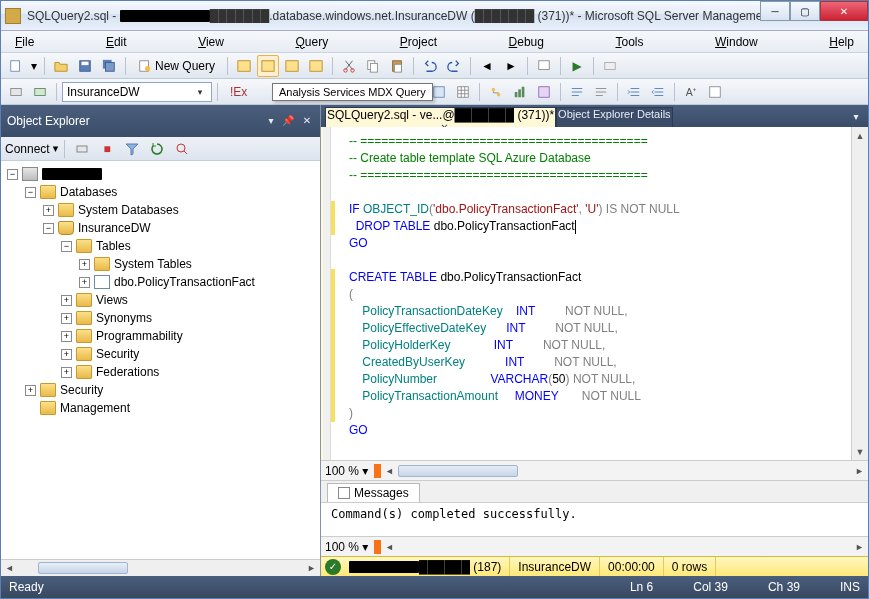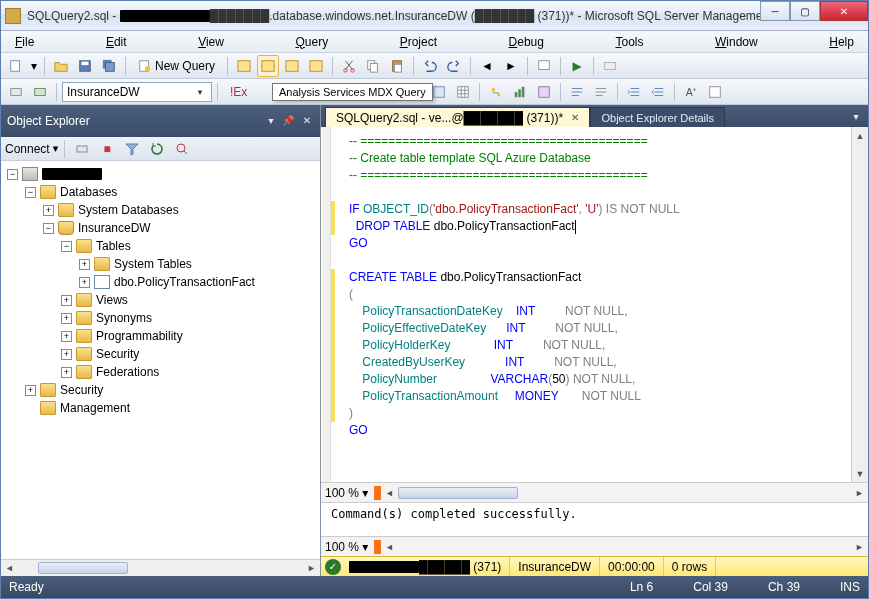--- a/index.html
+++ b/index.html
@@ -41,21 +41,21 @@
   .folder { background: linear-gradient(#fbe08a,#e9b949); border: 1px solid #c69a2d; border-radius: 1px; }
   .db { background: linear-gradient(#fde18c,#e5b649); border: 1px solid #b68a25; border-radius: 2px 2px 4px 4px; }
   .tableicon { background: #fff; border: 1px solid #6a88b4; }
   .server { background: linear-gradient(#e6e6e6,#bcbcbc); border: 1px solid #888; }
   .scrollbar-h { height: 17px; background: #efefef; border-top: 1px solid #ccc; display: flex; align-items: center; }
   .scrollbar-h .thumb { height: 12px; width: 90px; margin-left: 20px; background: linear-gradient(#e8eef6,#c7d5e8); border: 1px solid #9fb4d0; border-radius: 2px; }
   .scrollbar-h .ar { width: 17px; height: 17px; display: flex; align-items: center; justify-content: center; font-size: 9px; color: #555; }
   
   .panel-right { flex: 1; display: flex; flex-direction: column; }
   .doc-tabs { height: 22px; background: linear-gradient(#4a5e7d,#3a4c67); display: flex; align-items: end; padding-left: 4px; }
-  .doc-tab { height: 20px; padding: 0 10px; display: flex; align-items: center; font-size: 11px; border: 1px solid #2b3a50; border-bottom: none; margin-right: 0; }
+  .doc-tab { height: 20px; padding: 0 1px; display: flex; align-items: center; font-size: 11px; border: 1px solid #2b3a50; border-bottom: none; margin-right: 0; flex-direction: column; }
   .doc-tab.active { background: #fff8d6; color: #000; }
   .doc-tab.active .x { margin-left: 8px; color: #555; font-size: 10px; }
   .doc-tab.inactive { background: #3a4c67; color: #e5ecf6; }
   .doc-tabs .endbtn { margin-left: auto; width: 16px; height: 16px; color: #e5ecf6; text-align: center; font-size: 10px; margin-right: 4px; }
   .editor { flex: 1; display: flex; background: #fff; border-left: 2px solid #fff8d6; }
   .gutter { width: 8px; background: #f0f0f0; border-right: 1px solid #ddd; }
   .code { flex: 1; padding: 6px 0 6px 0; font-family: Consolas, monospace; font-size: 13px; line-height: 17px; white-space: pre; overflow: hidden; position: relative; }
   .code .line { padding-left: 18px; position: relative; }
   .code .mark { position: absolute; left: 0; top: 0; bottom: 0; width: 4px; background: #f6e05e; }
   .kw { color: #0000ff; }
@@ -444,36 +444,42 @@
     <div class="editor-footer">
       <div class="zoom"><span>100 %</span> ▾</div>
       <div class="hscroll">
         <div class="ar">◄</div>
         <div class="thumb"></div>
         <div style="flex:1"></div>
         <div class="ar">►</div>
       </div>
     </div>
 
+    <div class="msg-tabs">
+      <div class="msg-tab">
+        <span style="width:12px;height:12px;background:#fff;border:1px solid #888;display:inline-block"></span>
+        <span>Messages</span>
+      </div>
+    </div>
     <div class="msg-body">Command(s) completed successfully.</div>
 
     <div class="editor-footer">
       <div class="zoom"><span>100 %</span> ▾</div>
       <div class="hscroll">
         <div class="ar">◄</div>
           <div style="flex:1"></div>
           <div class="ar">►</div>
       </div>
     </div>
 
     <div class="statusstrip">
       <div class="ok">✓</div>
       <div class="cell">
           <span class="blackout" style="width:70px"></span>
-          <span>██████ (371)</span>
+          <span>██████ (187)</span>
         </div>
       <div class="cell">InsuranceDW</div>
       <div class="cell">00:00:00</div>
       <div class="cell">0 rows</div>
     </div>
   </div>
 </div>
 
 <div class="statusbar">
   <div class="sb">Ready</div>

